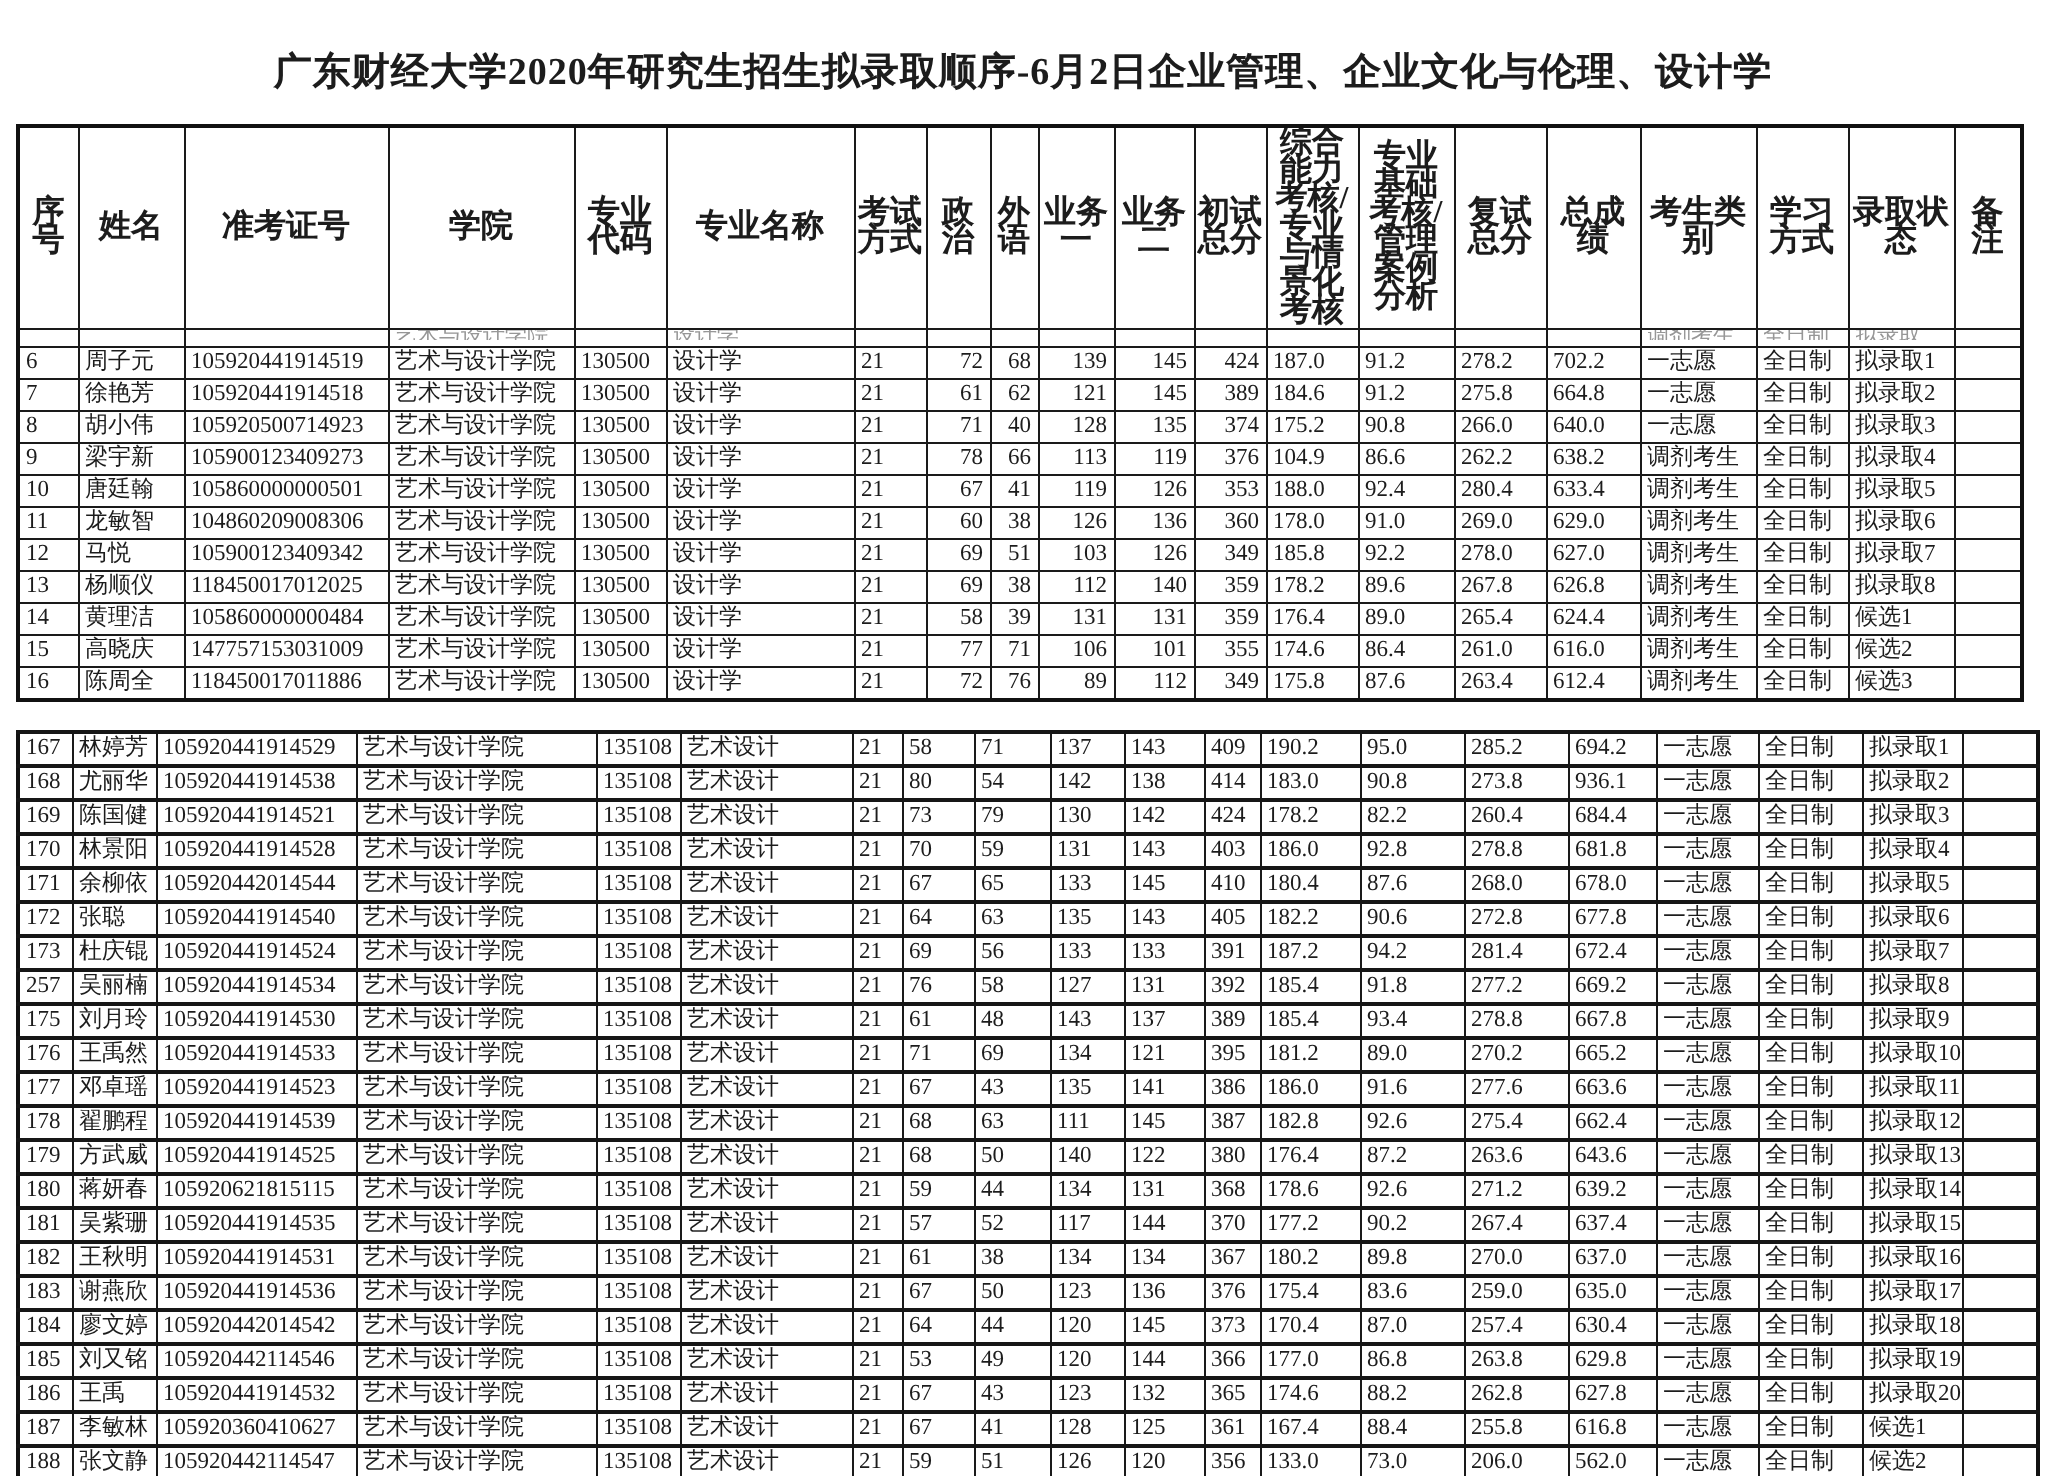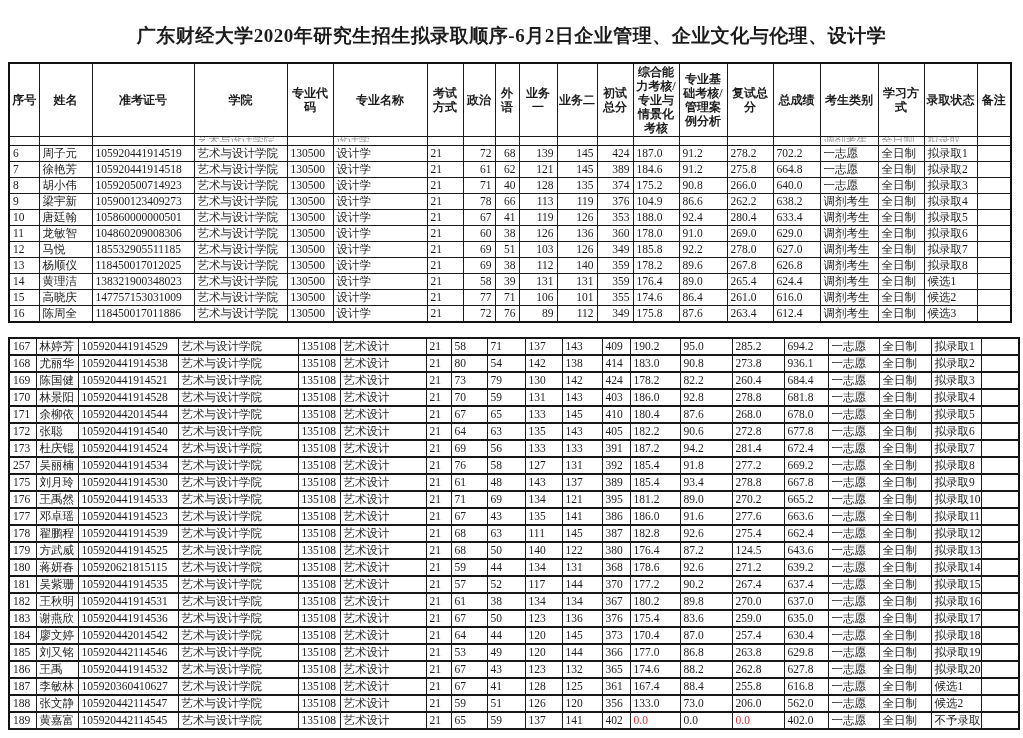--- a/index.html
+++ b/index.html
@@ -12,21 +12,21 @@
     text-align:center;font-weight:bold;font-size:19px;
     padding-top:23px;margin:0 0 13px 0;letter-spacing:0.5px;
   }
   table{border-collapse:collapse;table-layout:fixed;margin-left:8px;}
   #t1{width:1002px;}
   #t2{width:1010px;margin-top:14px;}
   th,td{border:1px solid #1a1a1a;overflow:hidden;}
   #t1{border:2px solid #111;}
   #t2{border:2px solid #111;}
   th{
-    font-size:12px;font-weight:bold;text-align:center;vertical-align:middle;
+    font-size:16px;font-weight:bold;text-align:center;vertical-align:middle;
     padding:1px;line-height:14px;white-space:normal;word-break:break-all;
   }
   #t1 thead tr{height:62px;}
   td{
     font-size:11.5px;height:15px;line-height:15px;
     padding:0 3px;white-space:nowrap;vertical-align:middle;
   }
   #t2 td{border-top:2px solid #161616;border-bottom:2px solid #161616;}
   td.num{text-align:right;}
   td.red{color:#cc3333;}
@@ -279,21 +279,21 @@
         <td>269.0</td>
         <td>629.0</td>
         <td>调剂考生</td>
         <td>全日制</td>
         <td>拟录取6</td>
         <td></td>
       </tr>
       <tr>
         <td>12</td>
         <td>马悦</td>
-        <td>185532905511185</td>
+        <td>105900123409342</td>
         <td>艺术与设计学院</td>
         <td>130500</td>
         <td>设计学</td>
         <td>21</td>
         <td class="num">69</td>
         <td class="num">51</td>
         <td class="num">103</td>
         <td class="num">126</td>
         <td class="num">349</td>
         <td>185.8</td>
@@ -323,21 +323,21 @@
         <td>267.8</td>
         <td>626.8</td>
         <td>调剂考生</td>
         <td>全日制</td>
         <td>拟录取8</td>
         <td></td>
       </tr>
       <tr>
         <td>14</td>
         <td>黄理洁</td>
-        <td>138321900348023</td>
+        <td>105860000000484</td>
         <td>艺术与设计学院</td>
         <td>130500</td>
         <td>设计学</td>
         <td>21</td>
         <td class="num">58</td>
         <td class="num">39</td>
         <td class="num">131</td>
         <td class="num">131</td>
         <td class="num">359</td>
         <td>176.4</td>
@@ -692,21 +692,21 @@
         <td>135108</td>
         <td>艺术设计</td>
         <td>21</td>
         <td>68</td>
         <td>50</td>
         <td>140</td>
         <td>122</td>
         <td>380</td>
         <td>176.4</td>
         <td>87.2</td>
-        <td>124.5</td>
+        <td>263.6</td>
         <td>643.6</td>
         <td>一志愿</td>
         <td>全日制</td>
         <td>拟录取13</td>
         <td></td>
       </tr>
       <tr>
         <td>180</td>
         <td>蒋妍春</td>
         <td>105920621815115</td>

